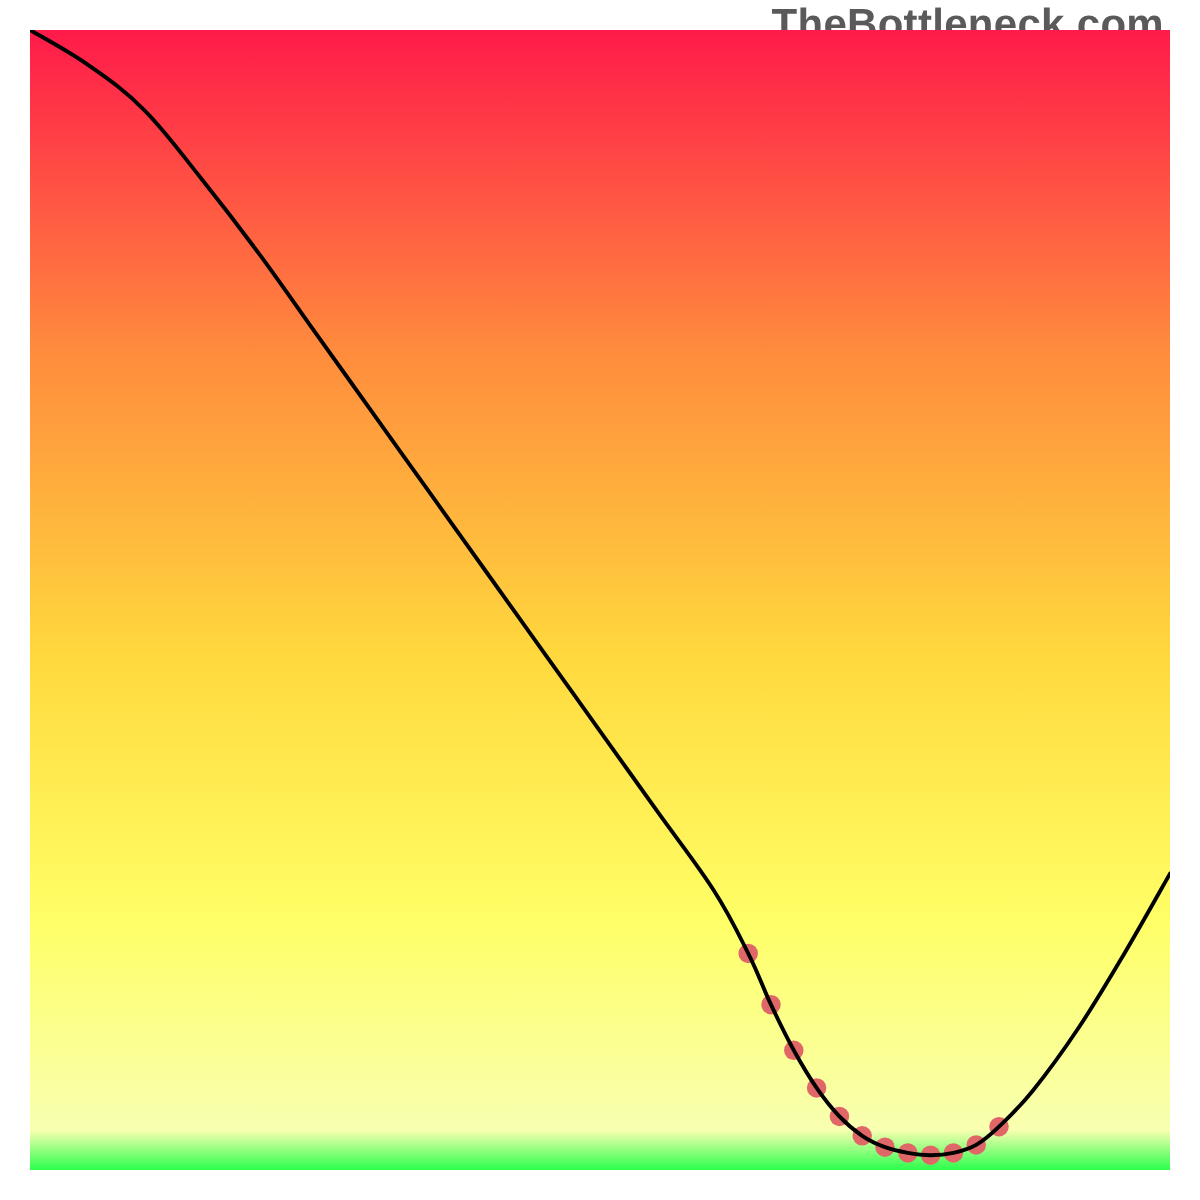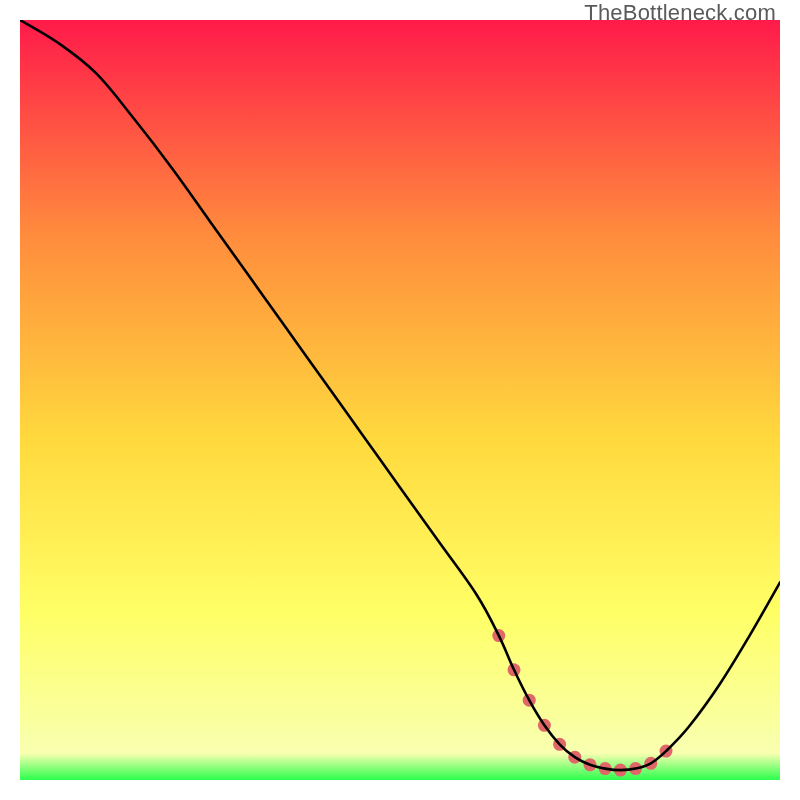--- a/index.html
+++ b/index.html
@@ -21,22 +21,22 @@
     left: 20px;
     top: 20px;
     width: 760px;
     height: 760px;
     box-sizing: border-box;
   }
   .attribution {
     position: absolute;
     top: 0px;
     right: 24px;
-    font-size: 22px;
-    font-weight: 400;
+    font-size: 28px;
+    font-weight: 700;
     color: #5a5a5a;
     letter-spacing: 0.2px;
   }
   svg {
     position: absolute;
     inset: 0;
   }
 </style>
 </head>
 <body>

